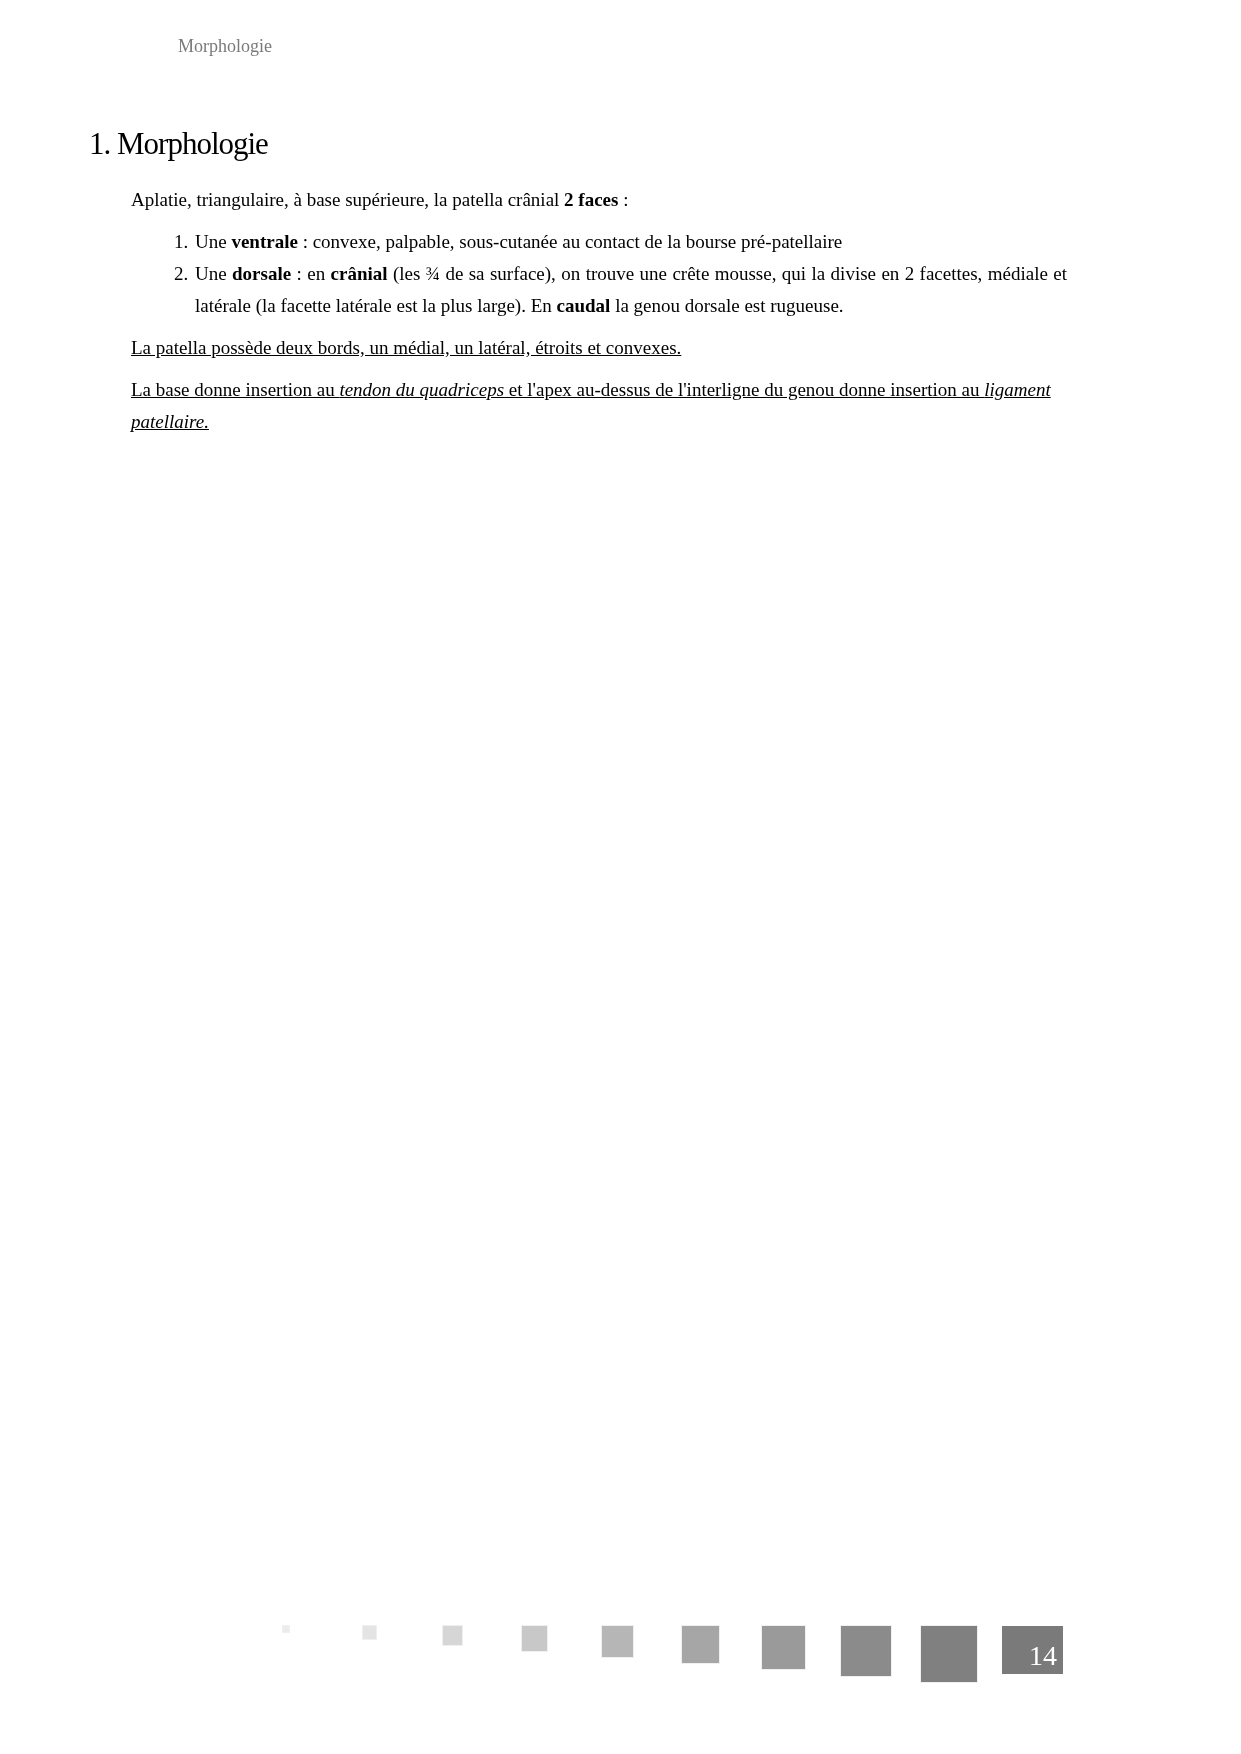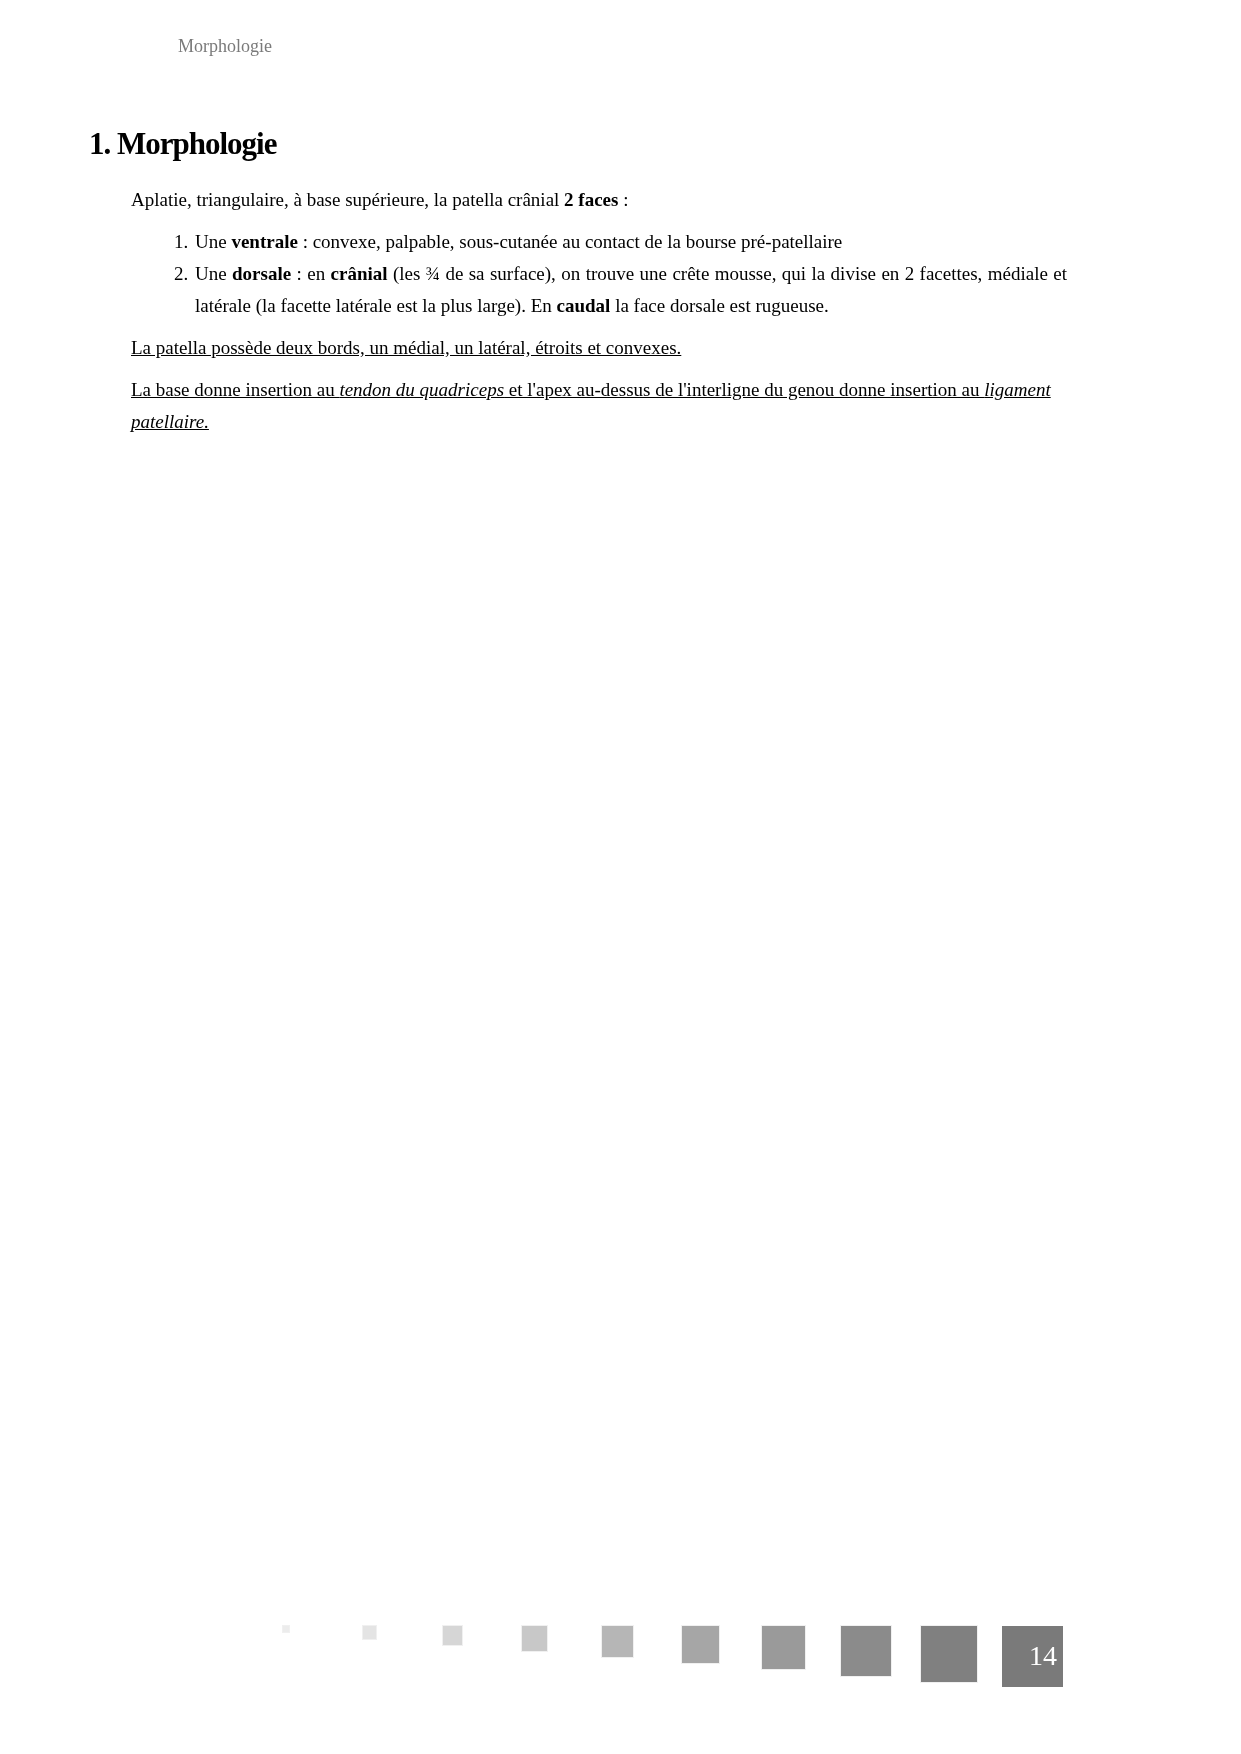--- a/index.html
+++ b/index.html
@@ -22,21 +22,21 @@
       font-size: 18px;
       color: #7a7a7a;
       text-align: right;
     }
     .section-heading {
       position: absolute;
       left: 89px;
       top: 124px;
       margin: 0;
       font-size: 31px;
-      font-weight: bold;
+      font-weight: normal;
       letter-spacing: -1px;
       line-height: 40px;
     }
     .body-block {
       position: absolute;
       left: 131px;
       top: 184px;
       width: 936px;
       font-size: 19px;
       line-height: 32px;
@@ -70,21 +70,21 @@
     .sq {
       position: absolute;
       top: 1626px;
       box-shadow: 0 0 0 1px rgba(230,230,230,0.6);
     }
     .page-number-box {
       position: absolute;
       left: 1002px;
       top: 1626px;
       width: 61px;
-      height: 61px;
+      height: 48px;
       background: #7a7a7a;
       color: #ffffff;
       font-size: 28px;
       text-align: right;
       line-height: 60px;
       padding-right: 6px;
       box-sizing: border-box;
     }
   </style>
 </head>
@@ -97,21 +97,21 @@
 <div class="body-block">
   <p class="intro-para">
     <span>Aplatie, triangulaire, à base supérieure, la patella crânial </span><b>2 faces</b><span> :</span>
   </p>
 
   <ol class="faces-list">
     <li>
       <span>Une </span><b>ventrale</b><span> : convexe, palpable, sous-cutanée au contact de la bourse pré-patellaire</span>
     </li>
     <li>
-      <span>Une </span><b>dorsale</b><span> : en </span><b>crânial</b><span> (les ¾ de sa surface), on trouve une crête mousse, qui la divise en 2 facettes, médiale et latérale (la facette latérale est la plus large). En </span><b>caudal</b><span> la face dorsale est rugueuse.</span>
+      <span>Une </span><b>dorsale</b><span> : en </span><b>crânial</b><span> (les ¾ de sa surface), on trouve une crête mousse, qui la divise en 2 facettes, médiale et latérale (la facette latérale est la plus large). En </span><b>caudal</b><span> la genou dorsale est rugueuse.</span>
     </li>
   </ol>
 
   <p class="para">La patella possède deux bords, un médial, un latéral, étroits et convexes.</p>
 
   <p class="para">
     <span>La base donne insertion au </span><i>tendon du quadriceps</i><span> et l'apex au-dessus de l'interligne du genou donne insertion au </span><i>ligament patellaire.</i>
   </p>
 </div>
 

